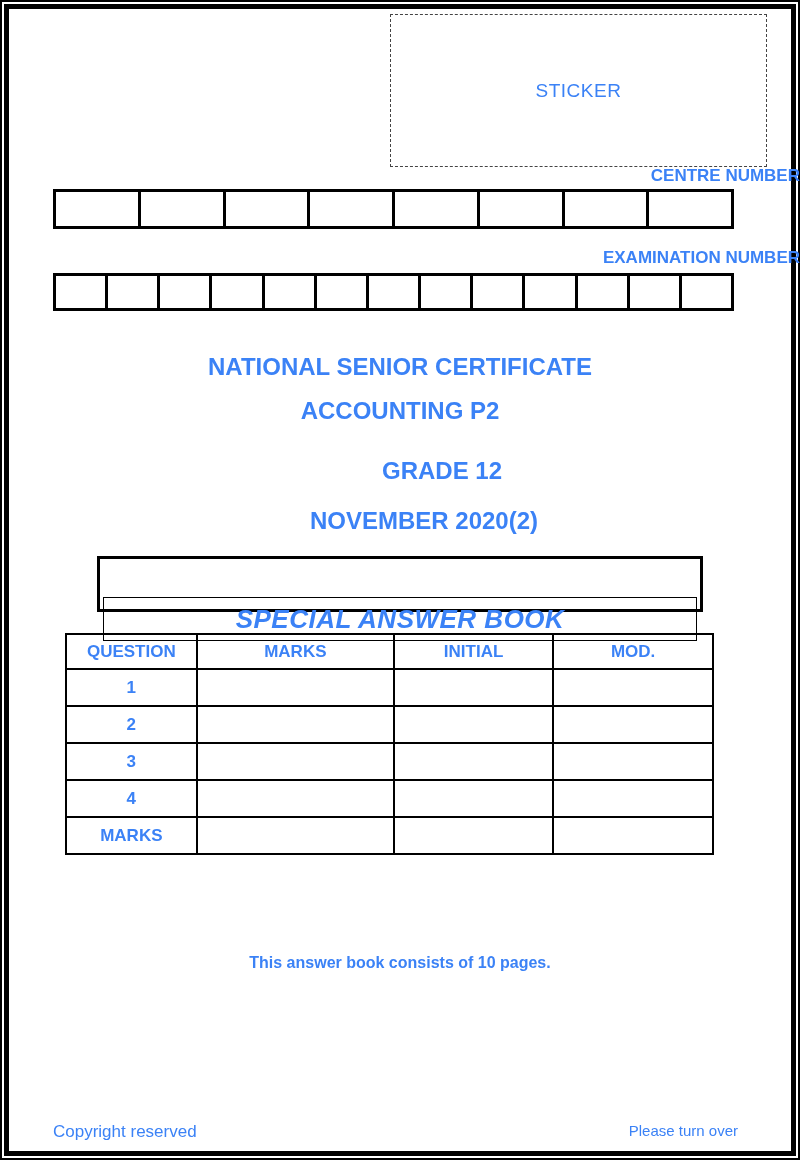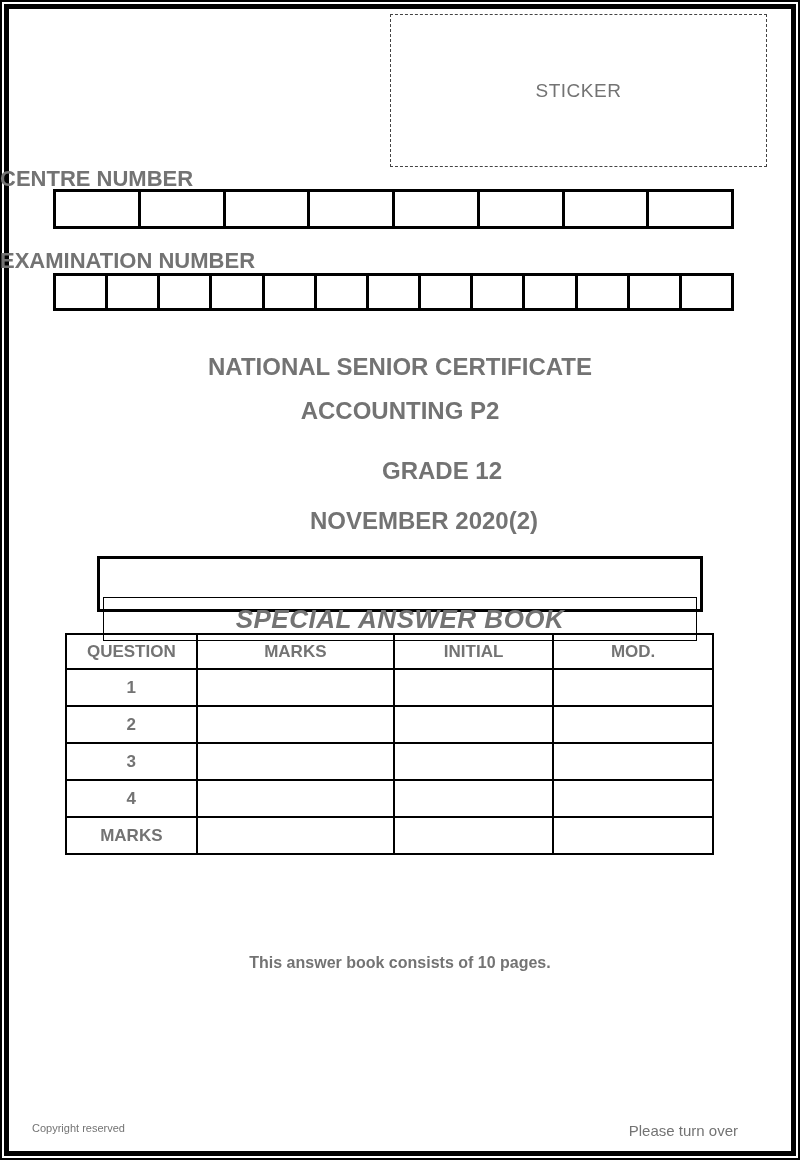--- a/index.html
+++ b/index.html
@@ -1,37 +1,37 @@
 <!DOCTYPE html>
 <html><head>
 <meta charset="utf-8">
 <style>
   html, body { margin: 0; padding: 0; background: #ffffff; }
   .page {
     position: relative;
     width: 800px;
     height: 1160px;
     background: #ffffff;
-    color: #737373;
+    color: #3b82f6;
     font-family: "Liberation Sans", sans-serif;
     overflow: hidden;
   }
   .border-outer { position: absolute; inset: 0; border: 2px solid #000; pointer-events: none; }
   .border-inner { position: absolute; inset: 4px; border: 5px solid #000; pointer-events: none; }
 
   .sticker {
     position: absolute; left: 390px; top: 14px; width: 377px; height: 153px;
     border: 1px dashed #444; box-sizing: border-box;
     display: flex; align-items: center; justify-content: center;
     font-size: 19px; letter-spacing: 0.5px;
   }
 
   .section-label {
     position: absolute; left: 0; width: 100%;
-    text-align: left; font-weight: bold; font-size: 22px;
+    text-align: right; font-weight: bold; font-size: 17px;
   }
   #centre-label { top: 166px; }
   #exam-label   { top: 248px; }
 
   .numgrid { position: absolute; left: 53px; width: 681px; display: flex; }
   #centre-grid { top: 189px; height: 40px; }
   #exam-grid   { top: 273px; height: 38px; }
   .numgrid .cell {
     flex: 1; box-sizing: border-box; background: #fff;
     border: 3px solid #000; margin-left: -3px;
@@ -68,21 +68,21 @@
   }
   .marks-table th { height: 35px; font-weight: bold; }
   .marks-table td { height: 37px; }
   .marks-table td.q { font-weight: bold; }
 
   .note {
     position: absolute; top: 954px; left: 0; width: 100%;
     text-align: center; font-weight: bold; font-size: 16px;
   }
 
-  .footer-left  { position: absolute; left: 32px;  top: 1122px; font-size: 11px; }
+  .footer-left  { position: absolute; left: 53px;  top: 1122px; font-size: 17px; }
   .footer-right { position: absolute; right: 62px; top: 1122px; font-size: 15px; }
 </style>
 </head>
 <body>
 
 <div class="page">
   <div class="border-outer"></div>
   <div class="border-inner"></div>
 
   <div class="sticker">

